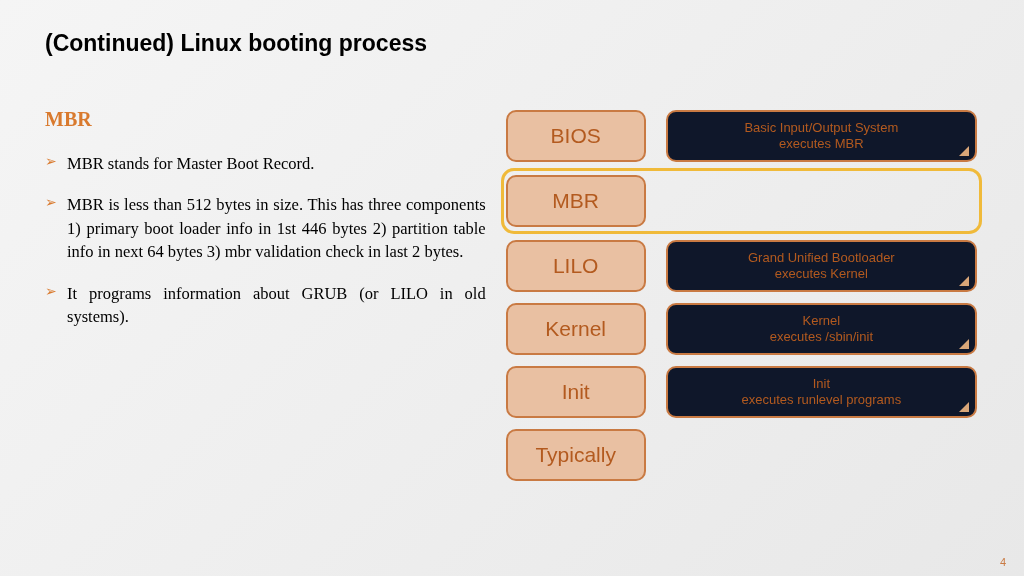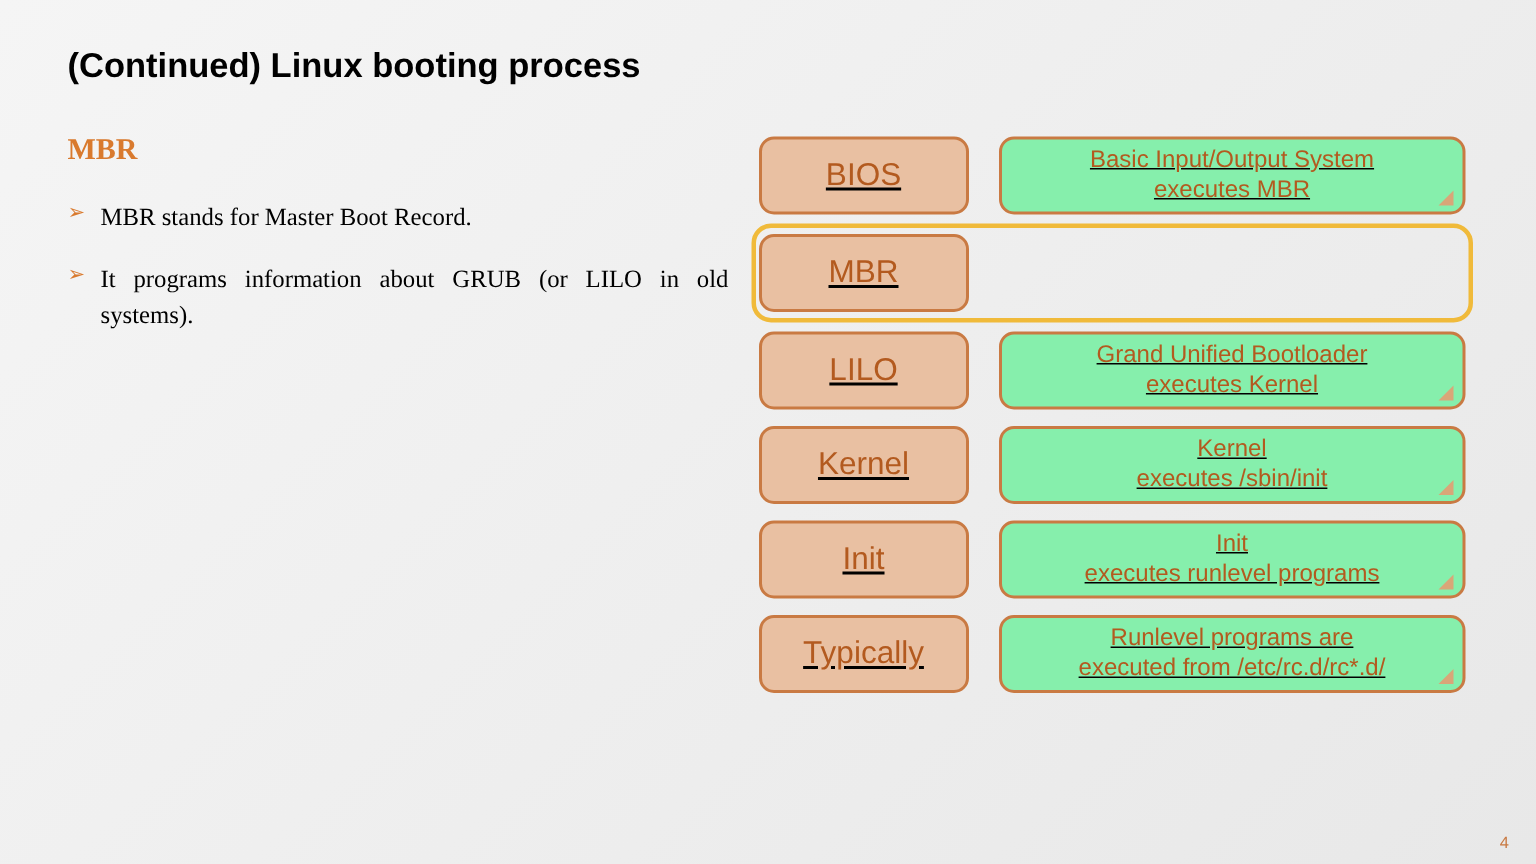--- a/index.html
+++ b/index.html
@@ -8,21 +8,21 @@
     background: linear-gradient(135deg, #f5f5f5 0%, #e8e8e8 100%);
     font-family: "Times New Roman", Georgia, serif;
     position: relative;
   }
   .slide { width: 100%; height: 100%; padding: 30px 45px; position: relative; }
   .title {
     font-family: Arial, sans-serif;
     font-weight: bold;
     font-size: 23px;
     color: #000;
-    margin-bottom: 32px;
+    margin-bottom: 51px;
   }
   .content { display: flex; gap: 18px; }
   .left { width: 445px; }
   .section-heading {
     color: #d97a2e;
     font-weight: bold;
     font-size: 20px;
     margin-bottom: 18px;
   }
   .bullets { list-style: none; margin-top: 21px; }
@@ -37,21 +37,21 @@
   }
   .bullets li::before {
     content: "➢";
     position: absolute;
     left: 0;
     top: 0;
     color: #d97a2e;
     font-size: 14px;
   }
   .right { width: 480px; display: flex; flex-direction: column; gap: 7px; }
-  .stage-row { display: flex; gap: 20px; align-items: center; padding: 2px; text-decoration: underline; }
+  .stage-row { display: flex; gap: 20px; align-items: center; padding: 2px; }
   .stage-row.highlighted {
     outline: 3px solid #f0ba3a;
     border-radius: 10px;
     padding: 4px 2px;
   }
   .stage-label {
     width: 140px;
     height: 52px;
     background: #e9c0a2;
     border: 2px solid #c97a43;
@@ -60,29 +60,29 @@
     align-items: center;
     justify-content: center;
     font-family: Arial, sans-serif;
     font-size: 21px;
     font-weight: 500;
     color: #b35a1f;
   }
   .stage-desc {
     flex: 1;
     height: 52px;
-    background: #86efac;
+    background: #0f172a;
     border: 2px solid #c97a43;
     border-radius: 10px;
     display: flex;
     align-items: center;
     justify-content: center;
     text-align: center;
     font-family: Arial, sans-serif;
-    font-size: 16px;
+    font-size: 13px;
     line-height: 1.25;
     color: #b35a1f;
     padding: 4px 8px;
     position: relative;
   }
   .stage-desc::after {
     content: "";
     position: absolute;
     right: 6px;
     bottom: 4px;
@@ -103,20 +103,21 @@
 <body>
 
 <div class="slide">
   <h1 class="title">(Continued) Linux booting process</h1>
 
   <div class="content">
     <div class="left">
       <div class="section-heading">MBR</div>
       <ul class="bullets">
         <li>MBR stands for Master Boot Record.</li>
+        <li>MBR is less than 512 bytes in size. This has three components 1) primary boot loader info in 1st 446 bytes 2) partition table info in next 64 bytes 3) mbr validation check in last 2 bytes.</li>
         <li>It programs information about GRUB (or LILO in old systems).</li>
       </ul>
     </div>
 
     <div class="right">
 
     <div class="stage-row">
           <div class="stage-label">BIOS</div>
           <div class="stage-desc">Basic Input/Output System<br>executes MBR</div>
         </div>
@@ -130,19 +131,18 @@
         <div class="stage-row">
           <div class="stage-label">Kernel</div>
           <div class="stage-desc">Kernel<br>executes /sbin/init</div>
         </div>
         <div class="stage-row">
           <div class="stage-label">Init</div>
           <div class="stage-desc">Init<br>executes runlevel programs</div>
         </div>
         <div class="stage-row">
           <div class="stage-label">Typically</div>
-          <div class="stage-desc">Runlevel programs are<br>executed from /etc/rc.d/rc*.d/</div>
         </div>
       </div>
   </div>
 
   <div class="page-num">4</div>
 </div>
 
 </body></html>

